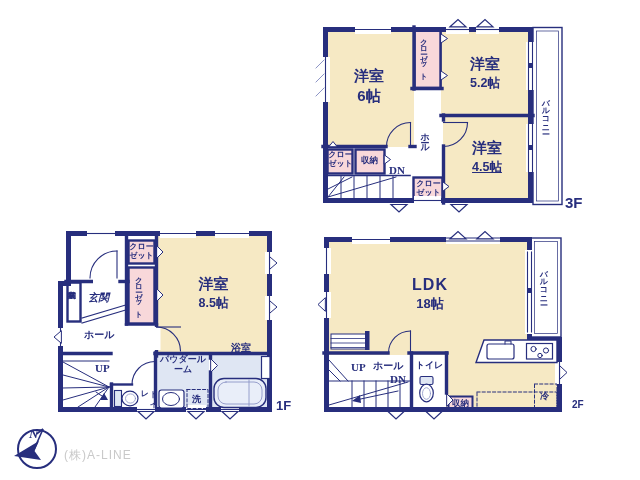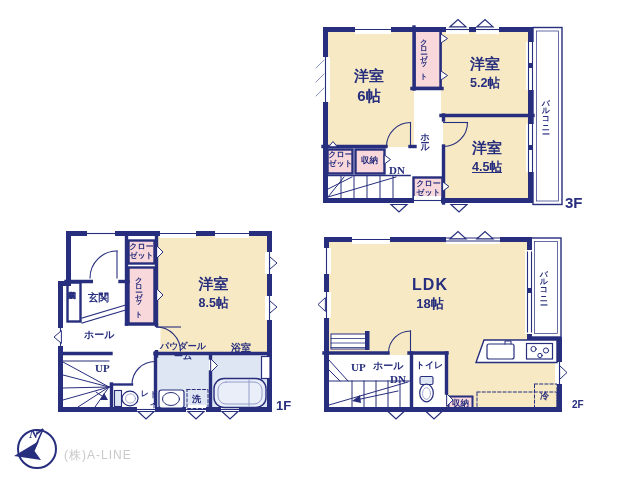--- a/index.html
+++ b/index.html
@@ -366,27 +366,27 @@
   <div class="lbl ital" style="left:351px;top:361px;font-size:11px;">UP</div>
   <div class="lbl" style="left:373px;top:360px;font-size:10px;">ホール</div>
   <div class="lbl ital" style="left:390px;top:373px;font-size:11px;">DN</div>
   <div class="lbl ctr" style="left:414px;top:360px;width:31px;font-size:9px;">トイレ</div>
   <div class="lbl ctr" style="left:448px;top:399px;width:25px;font-size:8.5px;">収納</div>
   <div class="lbl" style="left:540px;top:391px;font-size:9px;">冷</div>
   <div class="lbl" style="left:572px;top:399px;font-size:10px;">2F</div>
 
   <div class="lbl ctr" style="left:185px;top:276px;width:57px;font-size:15px;">洋室</div>
   <div class="lbl ctr" style="left:185px;top:296px;width:57px;font-size:12.5px;text-align:center;">8.5帖</div>
-  <div class="lbl" style="left:88px;top:292px;font-size:10.5px;">玄関</div>
+  <div class="lbl" style="left:88px;top:292px;font-size:10.5px;font-style:italic;">玄関</div>
   <div class="lbl vert" style="left:68px;top:285px;height:36px;font-size:7.5px;letter-spacing:0;line-height:1;">玄関収納</div>
   <div class="lbl" style="left:84px;top:329px;font-size:10px;">ホール</div>
   <div class="lbl ital" style="left:95px;top:362px;font-size:11px;">UP</div>
   <div class="lbl vert" style="left:139px;top:385px;height:26px;font-size:8px;letter-spacing:0;">トイレ</div>
   <div class="lbl ctr wrap" style="left:129px;top:243px;width:25px;font-size:8px;">クローゼット</div>
   <div class="lbl vert" style="left:134px;top:271px;height:52px;font-size:7.5px;letter-spacing:0;">クローゼット</div>
-  <div class="lbl ctr wrap" style="left:160px;top:341px;width:46px;font-size:9px;">パウダールーム</div>
+  <div class="lbl ctr wrap" style="left:160px;top:354px;width:46px;font-size:9px;">パウダールーム</div>
   <div class="lbl" style="left:192px;top:394px;font-size:9px;">洗</div>
   <div class="lbl ctr" style="left:225px;top:342px;width:32px;font-size:10px;">浴室</div>
   <div class="lbl" style="left:276px;top:399px;font-size:13px;">1F</div>
 
   <div class="lbl company" style="left:64px;top:449px;font-size:12px;">(株)A-LINE</div>
 
 </div>
 
 </body></html>

